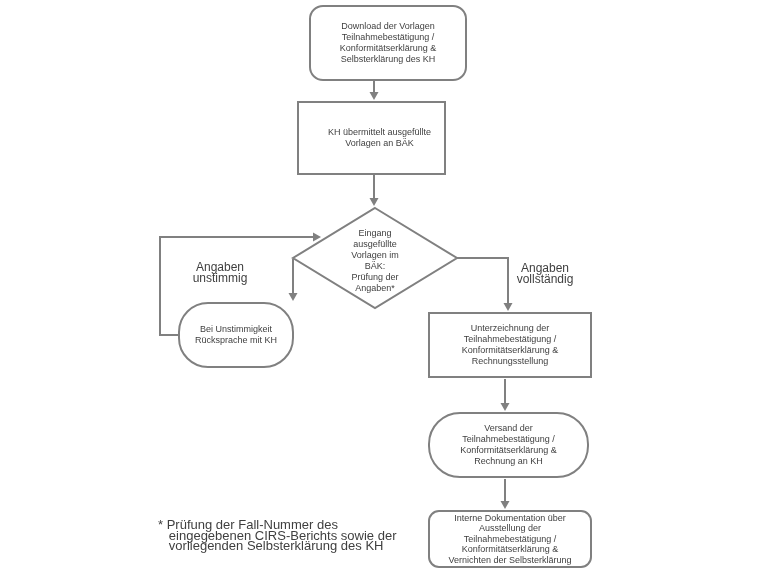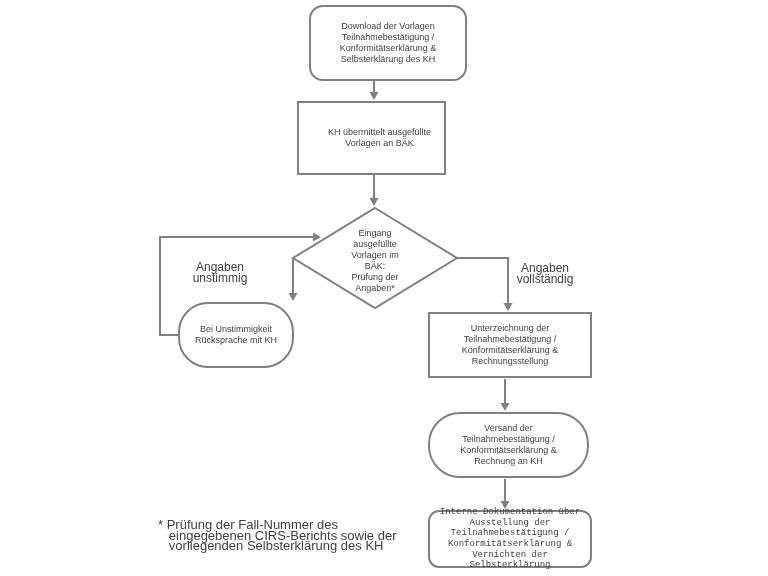--- a/index.html
+++ b/index.html
@@ -145,21 +145,21 @@
 Rechnungsstellung</span>
   </div>
 
   <div class="node" style="left:428px; top:412px; width:161px; height:66px;border-radius:32px;">
     <span>Versand der
 Teilnahmebestätigung /
 Konformitätserklärung &amp;
 Rechnung an KH</span>
   </div>
 
-  <div class="node terminator small" style="left:428px; top:510px; width:164px; height:58px;font-family:Liberation Mono, monospace;">
+  <div class="node terminator small" style="left:428px; top:510px; width:164px; height:58px;">
     <span>Interne Dokumentation über
 Ausstellung der
 Teilnahmebestätigung /
 Konformitätserklärung &amp;
 Vernichten der Selbsterklärung</span>
   </div>
 
   <div class="footnote" style="left:158px; top:520px;">* Prüfung der Fall-Nummer des
    eingegebenen CIRS-Berichts sowie der
    vorliegenden Selbsterklärung des KH</div>

